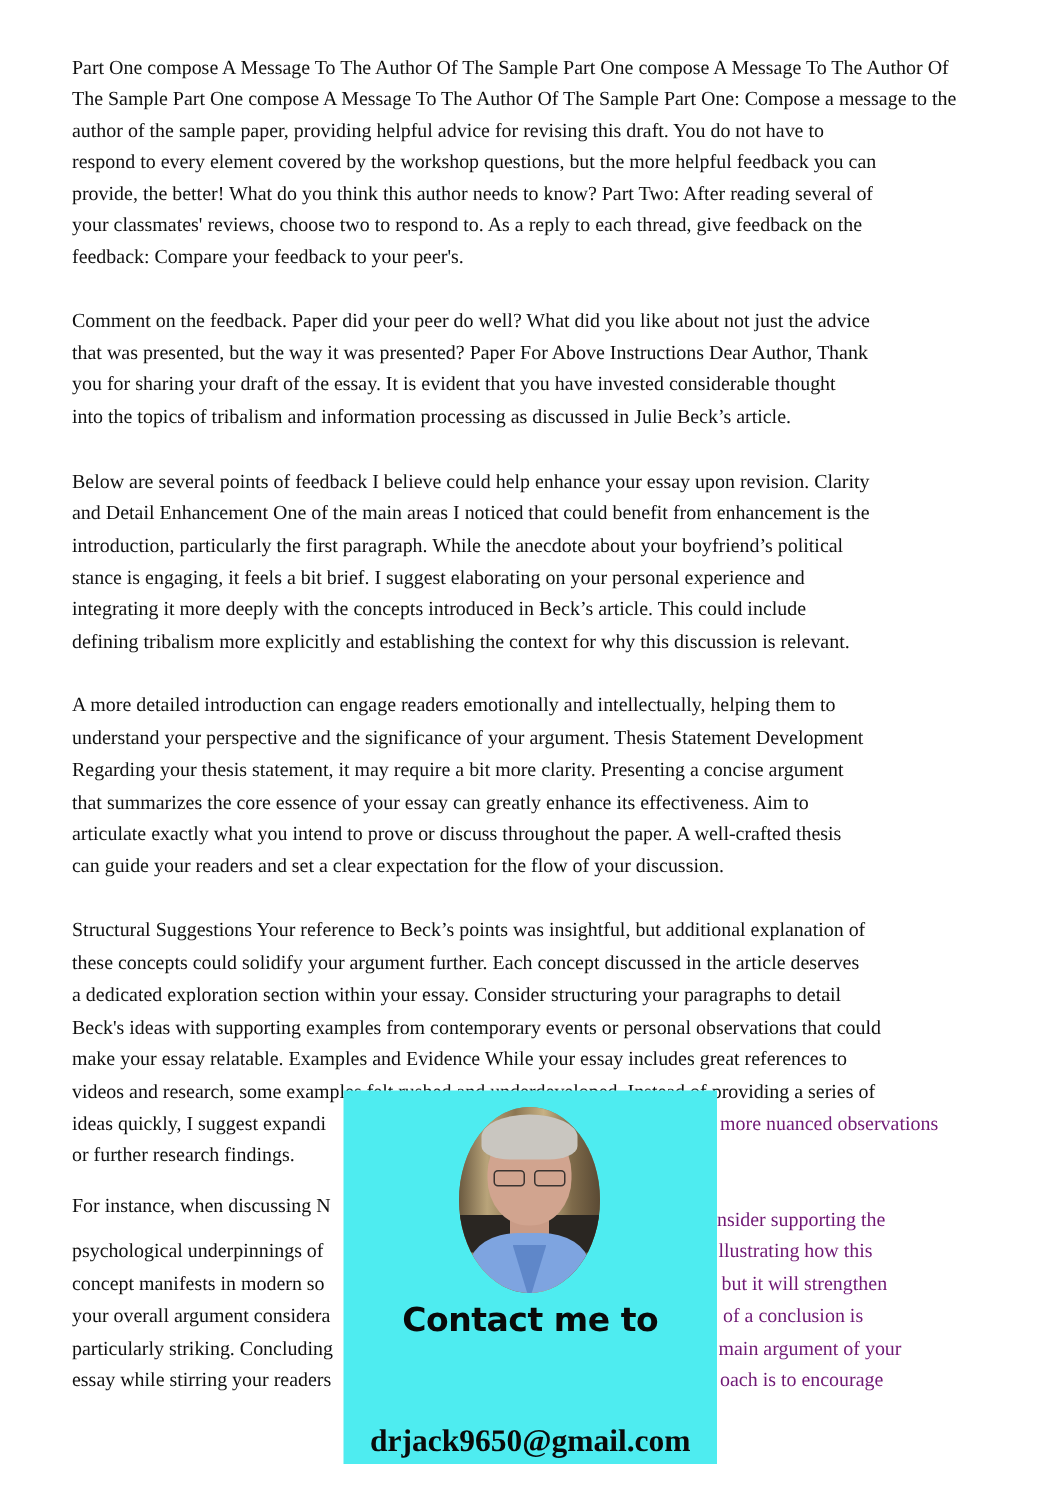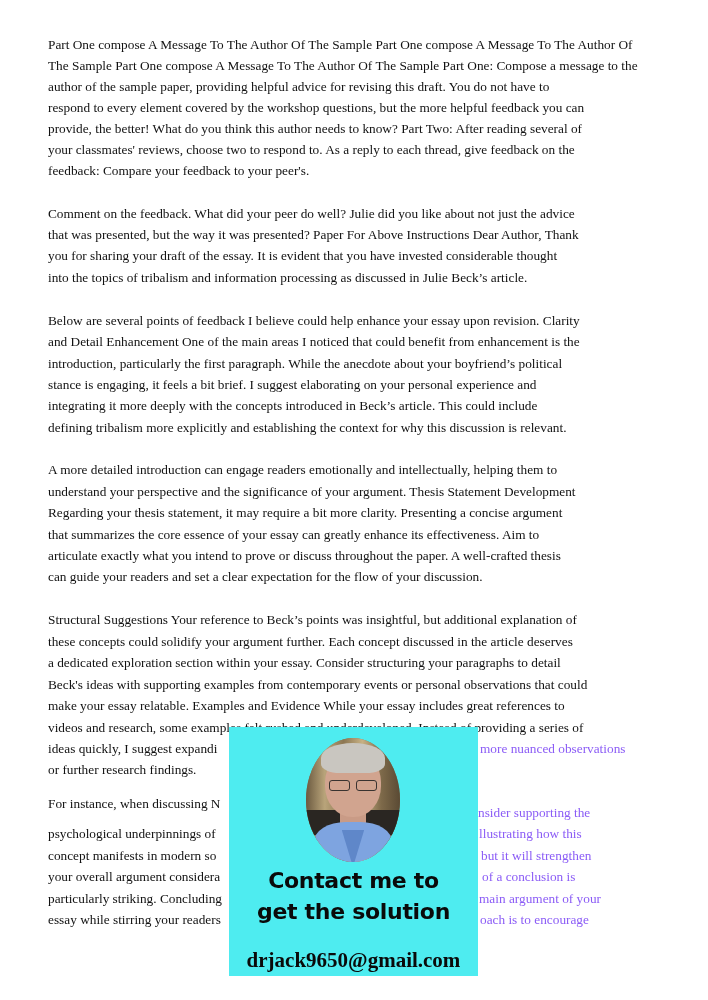--- a/index.html
+++ b/index.html
@@ -9,21 +9,21 @@
       position: absolute;
       left: 48px;
       font-family: "Liberation Serif", "DejaVu Serif", serif;
       font-size: 13.3px;
       color: #111111;
       white-space: nowrap;
       line-height: 16px;
     }
     .frag-right { position: absolute; white-space: nowrap;
       font-family: "Liberation Serif", "DejaVu Serif", serif;
-      font-size: 13.3px; color: #8b5cf6; line-height: 16px; }
+      font-size: 13.3px; color: #701a75; line-height: 16px; }
     .overlay {
       position: absolute;
       left: 229px; top: 727px; width: 249px; height: 249px;
       background: #4eecf0;
       z-index: 5;
     }
     .photo {
       position: absolute;
       left: 77px; top: 11px; width: 94px; height: 124px;
       border-radius: 50%;
@@ -67,21 +67,21 @@
     <div class="line" style="top:37px">Part One compose A Message To The Author Of The Sample Part One compose A Message To The Author Of</div>
     <div class="line" style="top:58px">The Sample Part One compose A Message To The Author Of The Sample Part One: Compose a message to the</div>
     <div class="line" style="top:79px">author of the sample paper, providing helpful advice for revising this draft. You do not have to</div>
     <div class="line" style="top:100px">respond to every element covered by the workshop questions, but the more helpful feedback you can</div>
     <div class="line" style="top:121px">provide, the better! What do you think this author needs to know? Part Two: After reading several of</div>
     <div class="line" style="top:142px">your classmates' reviews, choose two to respond to. As a reply to each thread, give feedback on the</div>
     <div class="line" style="top:163px">feedback: Compare your feedback to your peer's.</div>
   </div>
 
   <div>
-    <div class="line" style="top:206px">Comment on the feedback. What did your peer do well? Julie did you like about not just the advice</div>
+    <div class="line" style="top:206px">Comment on the feedback. Paper did your peer do well? What did you like about not just the advice</div>
     <div class="line" style="top:227px">that was presented, but the way it was presented? Paper For Above Instructions Dear Author, Thank</div>
     <div class="line" style="top:248px">you for sharing your draft of the essay. It is evident that you have invested considerable thought</div>
     <div class="line" style="top:270px">into the topics of tribalism and information processing as discussed in Julie Beck’s article.</div>
   </div>
 
   <div>
     <div class="line" style="top:313px">Below are several points of feedback I believe could help enhance your essay upon revision. Clarity</div>
     <div class="line" style="top:334px">and Detail Enhancement One of the main areas I noticed that could benefit from enhancement is the</div>
     <div class="line" style="top:356px">introduction, particularly the first paragraph. While the anecdote about your boyfriend’s political</div>
     <div class="line" style="top:377px">stance is engaging, it feels a bit brief. I suggest elaborating on your personal experience and</div>
@@ -133,17 +133,16 @@
       <div class="shirt"></div>
       <div class="collar"></div>
       <div class="face"></div>
       <div class="hair"></div>
       <div class="glasses">
           <span class="l"></span>
           <span class="r"></span>
         </div>
     </div>
     <div class="contact" style="top:141px">Contact me to</div>
-    <div class="contact" style="top:172px">get the solution</div>
     <div class="email" style="top:206px">drjack9650@gmail.com</div>
   </div>
 
 </div>
 
 </body></html>

